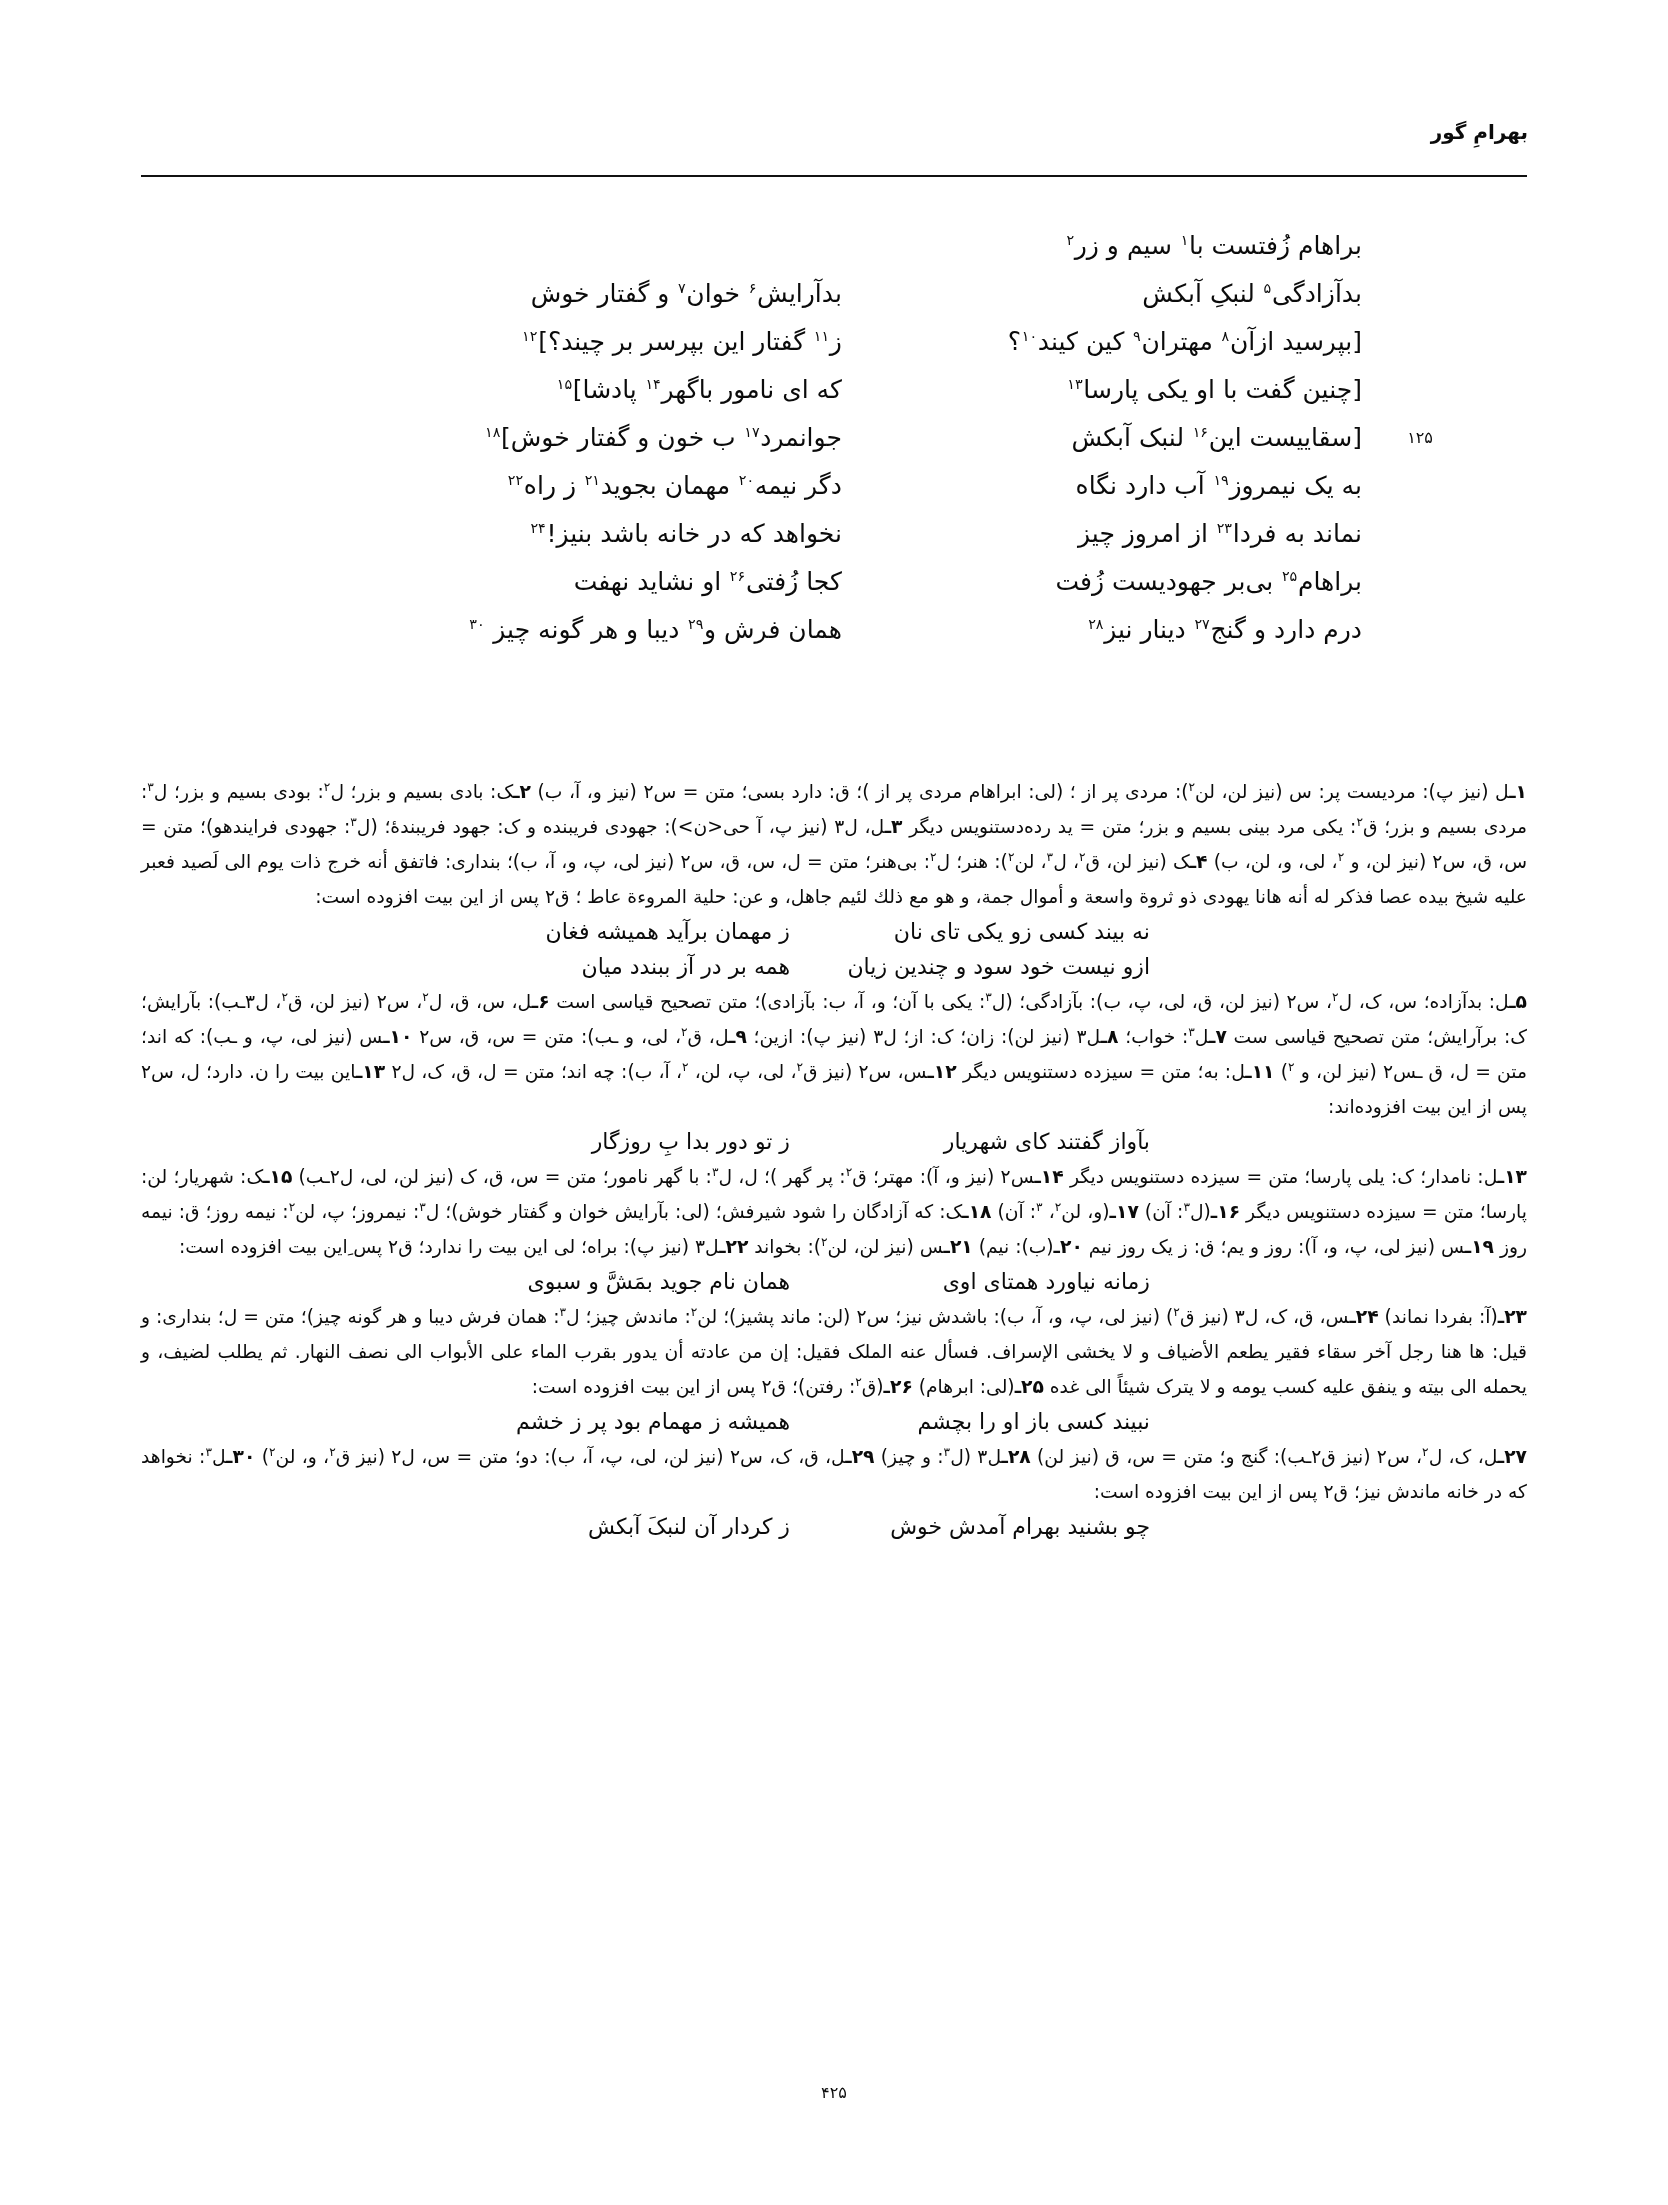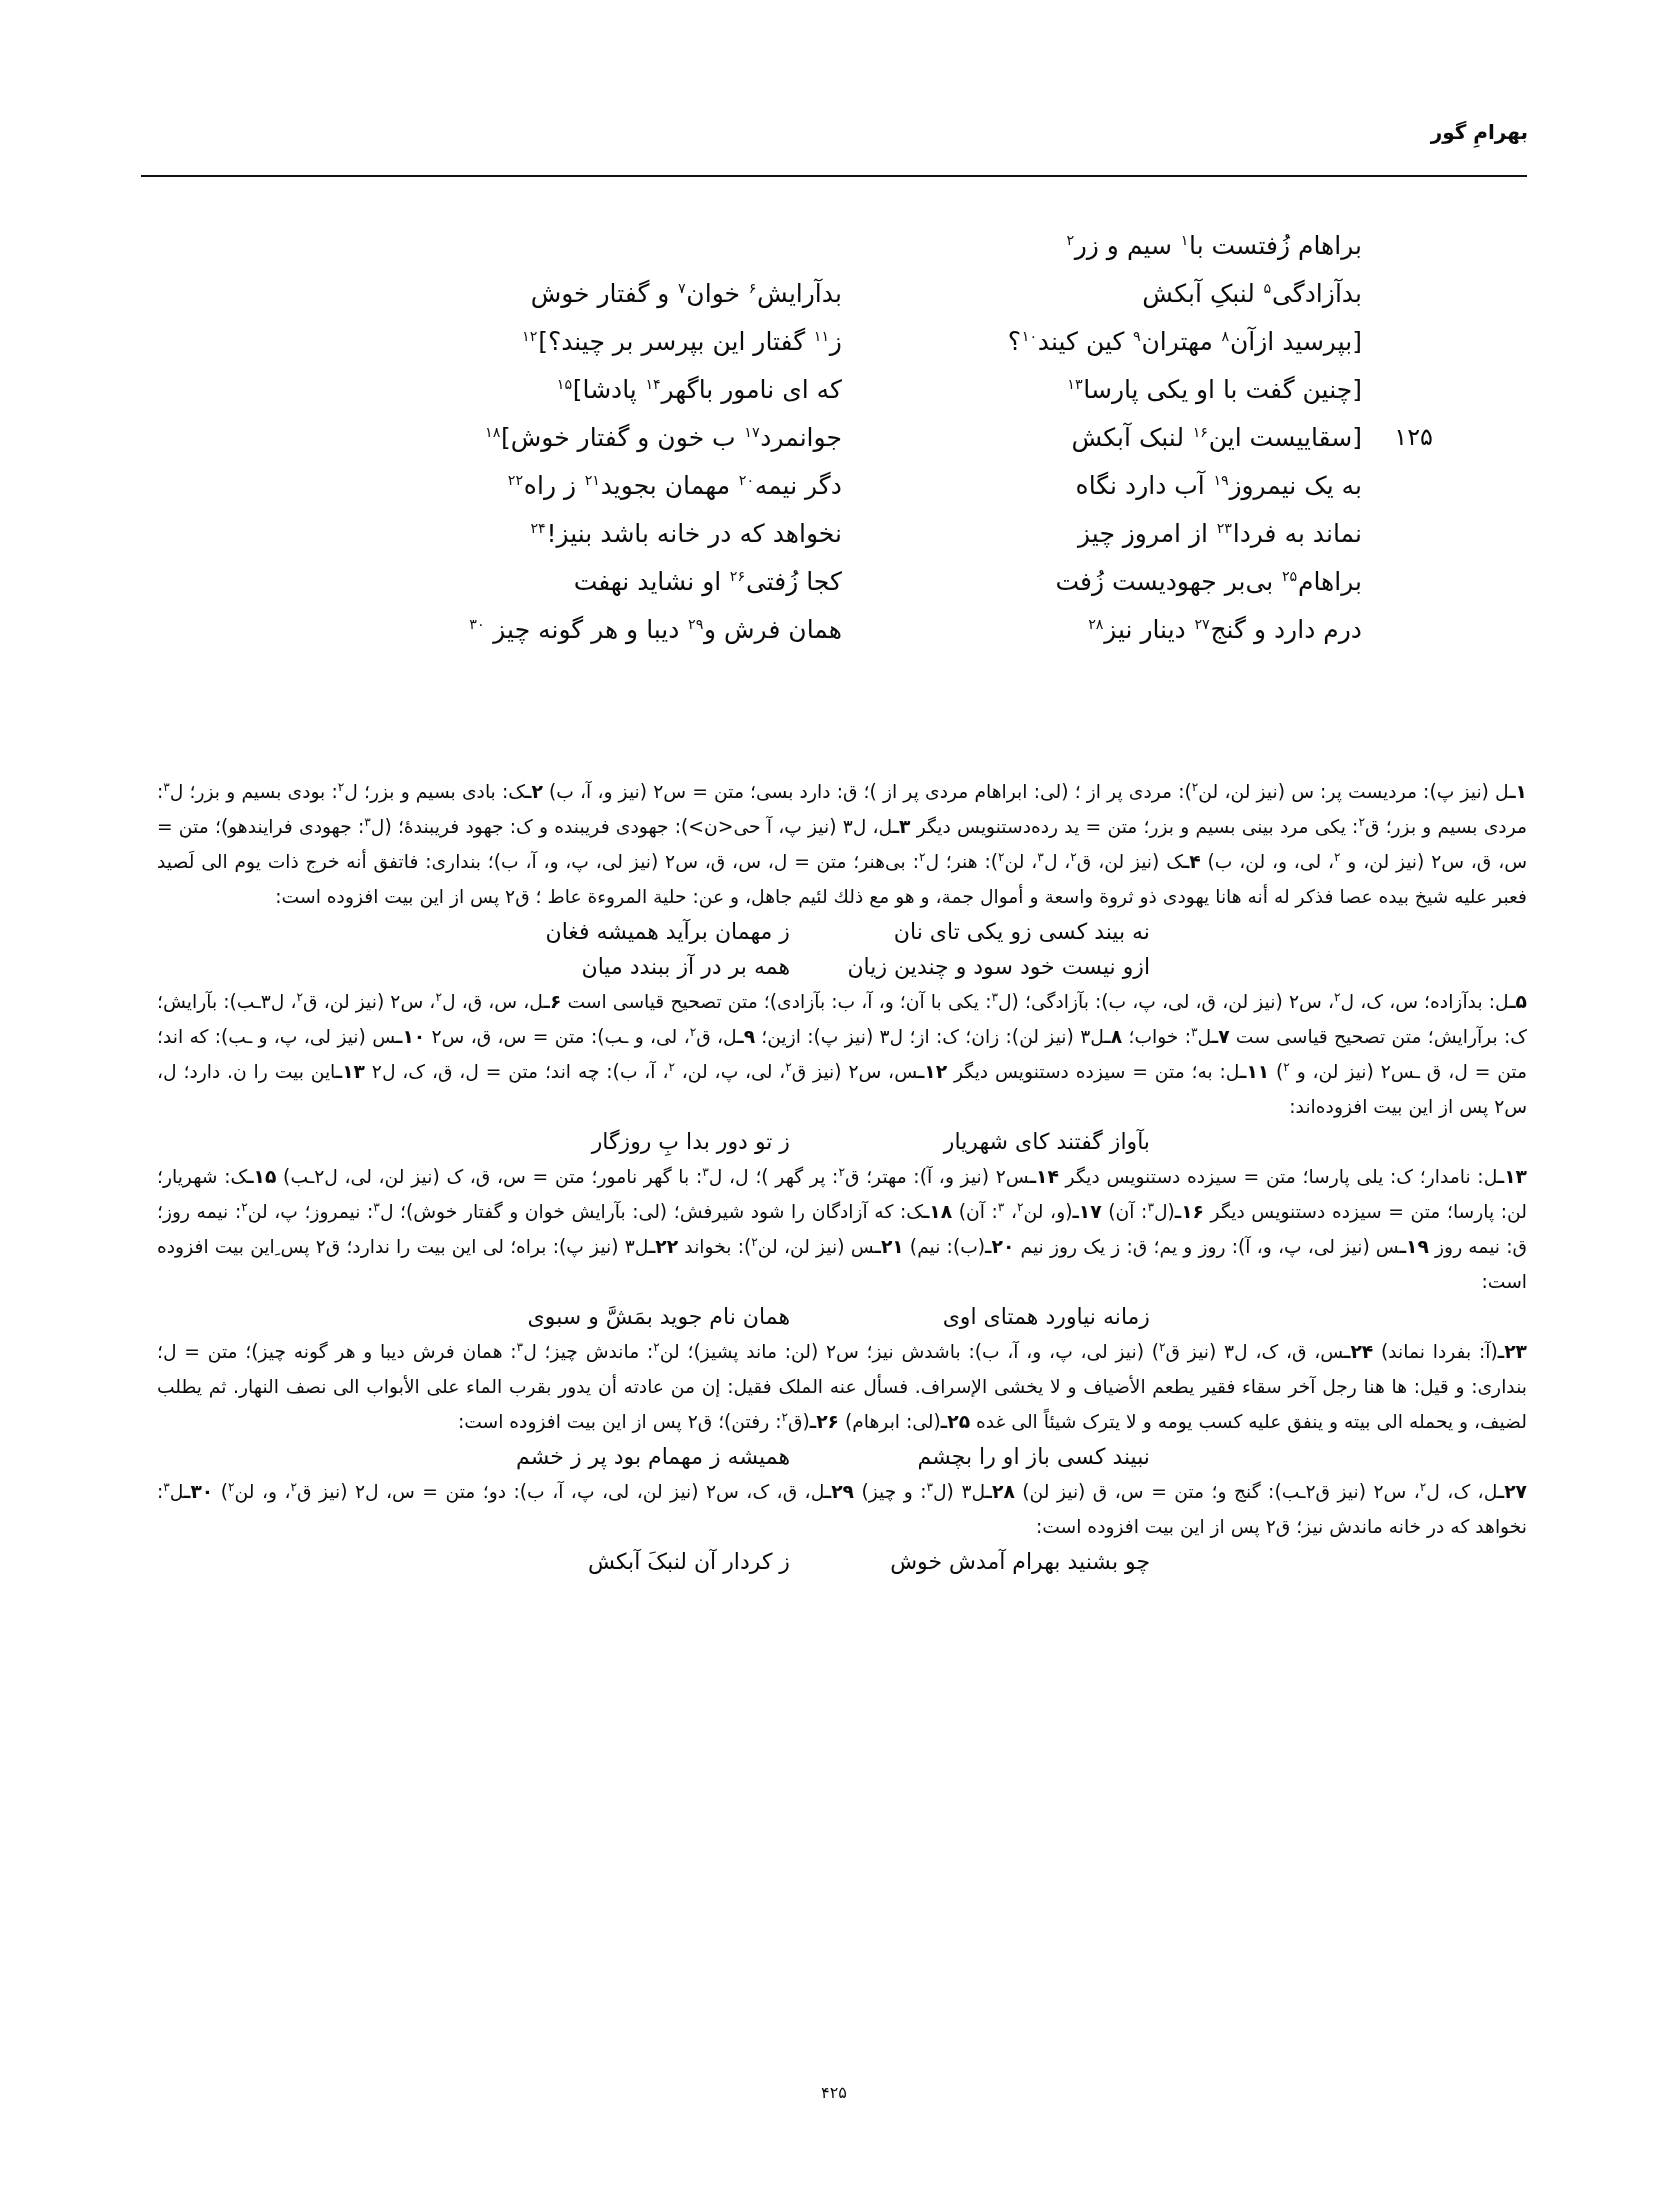--- a/index.html
+++ b/index.html
@@ -37,21 +37,21 @@
   }
   .verse-row{
     display:flex;flex-direction:row;
     align-items:flex-start;
     justify-content:flex-start;
     height:48px;
     position:relative;
   }
   .bayt-num{
     width:71px;flex:0 0 71px;
-    font-size:24px;line-height:43px;
+    font-size:16px;line-height:43px;
     text-align:right;
     padding-right:4.1px;
     white-space:nowrap;
   }
   .hemistich{
     flex:0 0 auto;
     font-size:25px;line-height:43px;
     white-space:nowrap;
     letter-spacing:0.3px;
   }
@@ -68,21 +68,20 @@
     position:absolute;top:774px;right:141px;left:141px;
     direction:rtl;
     font-size:18.7px;
     line-height:35px;
     text-align:justify;
     text-align-last:right;
   }
   .app-line{
     white-space:normal;
     word-spacing:0px;
-    margin-left:16px;
   }
   .app-line sup{
     font-size:12.2px;vertical-align:super;line-height:0;
   }
   .num{ font-weight:700; }
 
   
   .inset{
     display:flex;flex-direction:row;
     justify-content:center;

